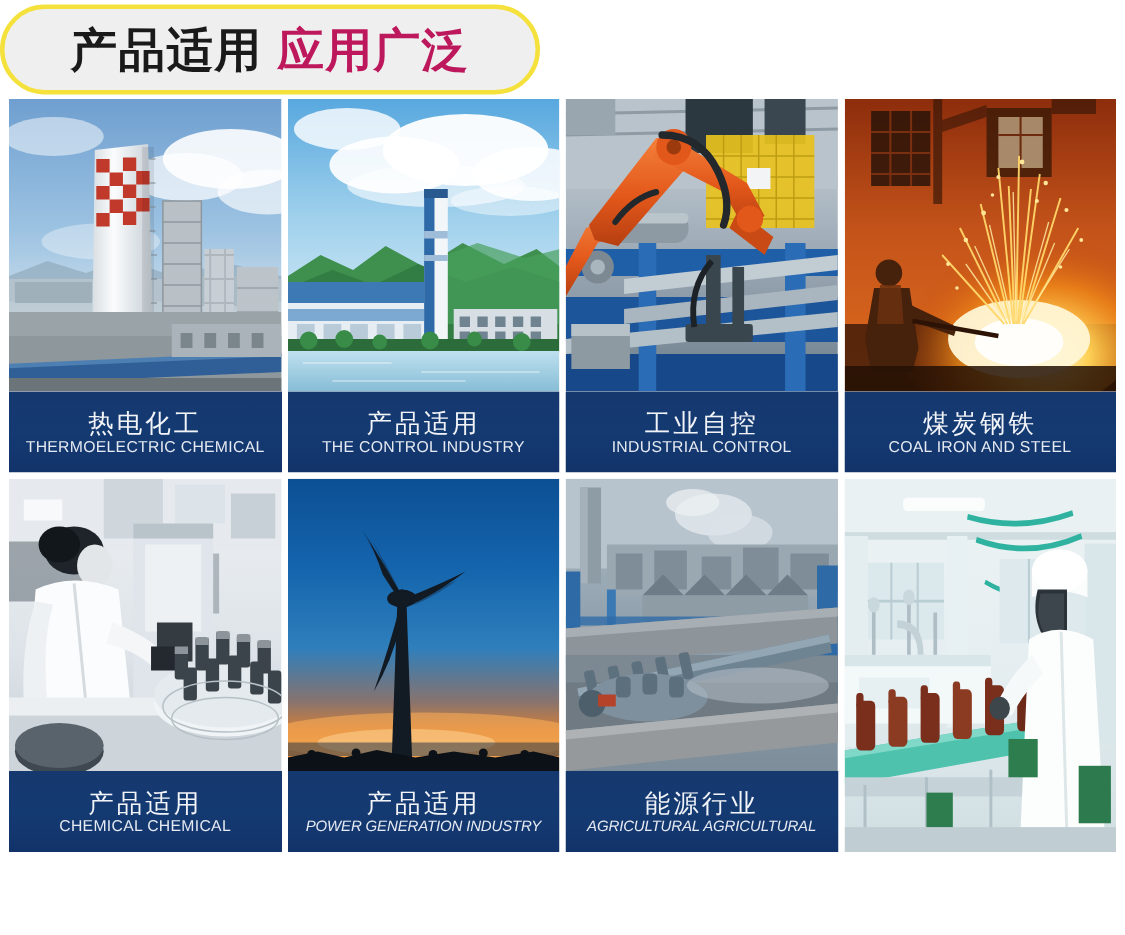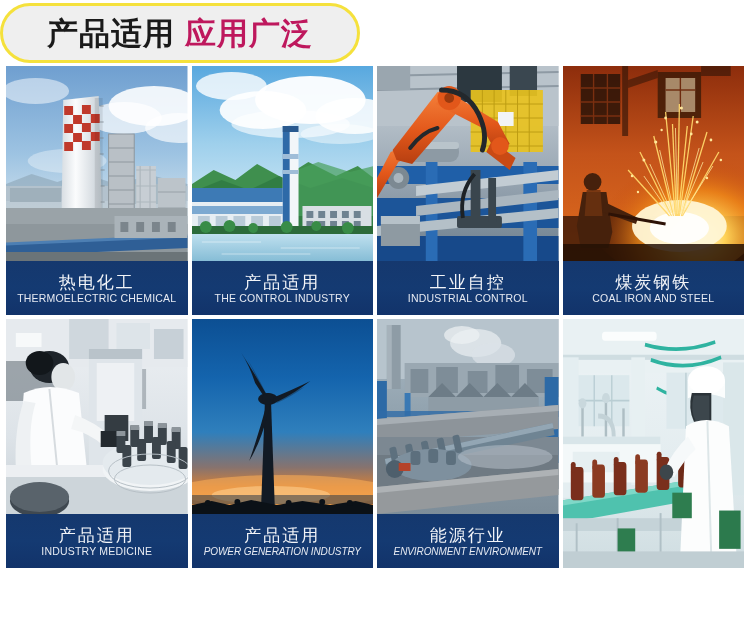--- a/index.html
+++ b/index.html
@@ -527,21 +527,21 @@
           <ellipse cx="146" cy="152" rx="42" ry="17"></ellipse>
             <ellipse cx="146" cy="160" rx="36" ry="14"></ellipse>
         </g>
 
         <ellipse cx="34" cy="182" rx="30" ry="16" fill="#3f4850"></ellipse>
         <ellipse cx="34" cy="178" rx="30" ry="15" fill="#59636b"></ellipse>
       </svg>
     </div>
     <div class="caption">
       <div class="cap-cn">产品适用</div>
-      <div class="cap-en">INDUSTRY MEDICINE</div>
+      <div class="cap-en">CHEMICAL CHEMICAL</div>
     </div>
   </div>
 
   <div class="card">
     <div class="photo">
       <svg viewBox="0 0 184 195" preserveAspectRatio="none">
         <defs>
           <linearGradient id="c6sky" x1="0" y1="0" x2="0" y2="1">
             <stop offset="0%" stop-color="#0c4f93"></stop>
               <stop offset="30%" stop-color="#1464ad"></stop>
@@ -656,21 +656,21 @@
         <rect x="22" y="144" width="12" height="8" fill="#b5432a"></rect>
 
         <path d="M0 168 L184 150 L184 176 L0 195 Z" fill="#95999c"></path>
         <path d="M0 168 L184 150 L184 156 L0 174 Z" fill="#aeb2b5"></path>
 
         <ellipse cx="130" cy="138" rx="48" ry="12" fill="#c3cdd4" opacity="0.45"></ellipse>
       </svg>
     </div>
     <div class="caption">
       <div class="cap-cn">能源行业</div>
-      <div class="cap-en tight">ENVIRONMENT ENVIRONMENT</div>
+      <div class="cap-en tight">AGRICULTURAL AGRICULTURAL</div>
     </div>
   </div>
 
   <div class="card">
     <div class="photo">
       <svg viewBox="0 0 186 195" preserveAspectRatio="none">
         <defs>
           <linearGradient id="c8bg" x1="0" y1="0" x2="0" y2="1">
             <stop offset="0%" stop-color="#eef4f6"></stop>
               <stop offset="55%" stop-color="#e4edf0"></stop>

